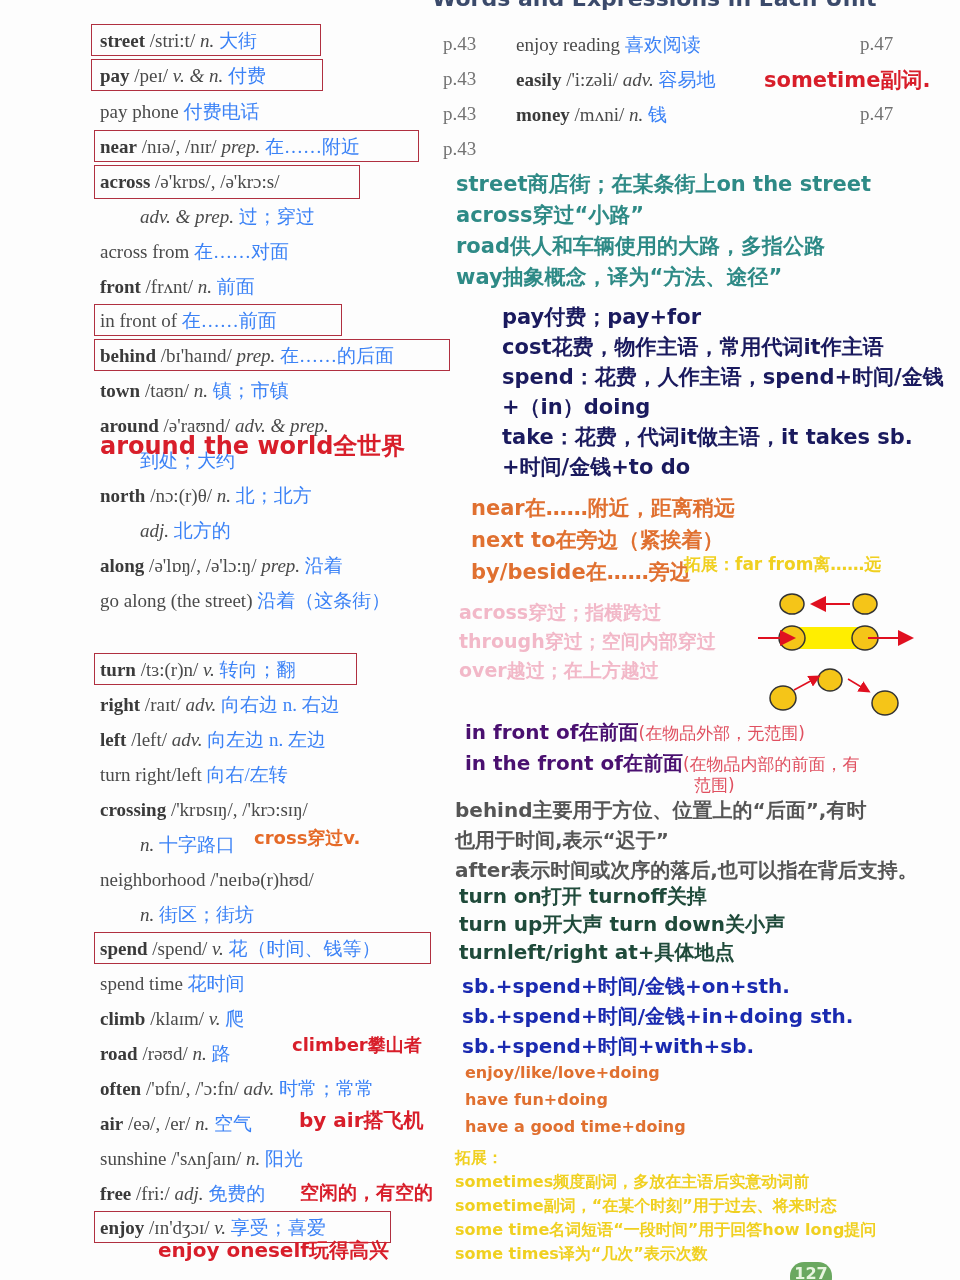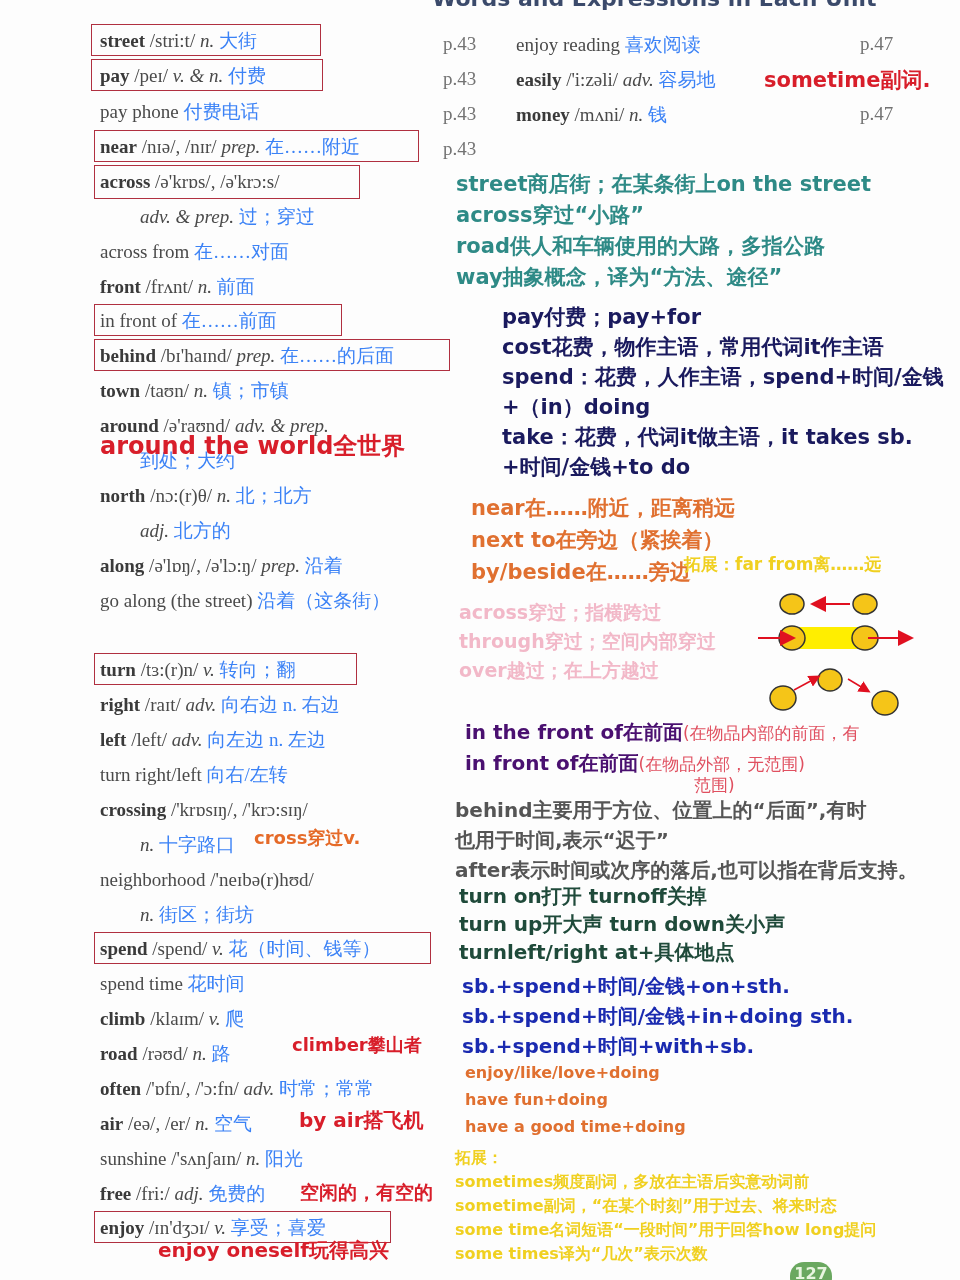--- a/index.html
+++ b/index.html
@@ -154,22 +154,22 @@
   <g>
     <ellipse cx="80" cy="95" rx="12" ry="11" fill="#f5c518" stroke="#333" stroke-width="1.5"></ellipse>
     <ellipse cx="33" cy="113" rx="13" ry="12" fill="#f5c518" stroke="#333" stroke-width="1.5"></ellipse>
     <ellipse cx="135" cy="118" rx="13" ry="12" fill="#f5c518" stroke="#333" stroke-width="1.5"></ellipse>
     <line x1="44" y1="105" x2="68" y2="92" stroke="#e01020" stroke-width="1.5" marker-end="url(#ah)"></line>
     <line x1="98" y1="94" x2="118" y2="106" stroke="#e01020" stroke-width="1.5" marker-end="url(#ah)"></line>
   </g>
 </svg>
 
 <div class="note purple" style="left:465px;top:717px;">
+  <div><span>in front of在前面</span><span class="redsm">(在物品外部，无范围)</span></div>
   <div><span>in the front of在前面</span><span class="redsm">(在物品内部的前面，有</span></div>
-  <div><span>in front of在前面</span><span class="redsm">(在物品外部，无范围)</span></div>
 </div>
 <div class="note redsm abs" style="left:694px;top:774px;">范围)</div>
 
 <div class="note gray" style="left:455px;top:795px;">
   <div>behind主要用于方位、位置上的“后面”,有时</div>
   <div>也用于时间,表示“迟于”</div>
   <div>after表示时间或次序的落后,也可以指在背后支持。</div>
 </div>
 
 <div class="note darkgreen" style="left:459px;top:882px;">

